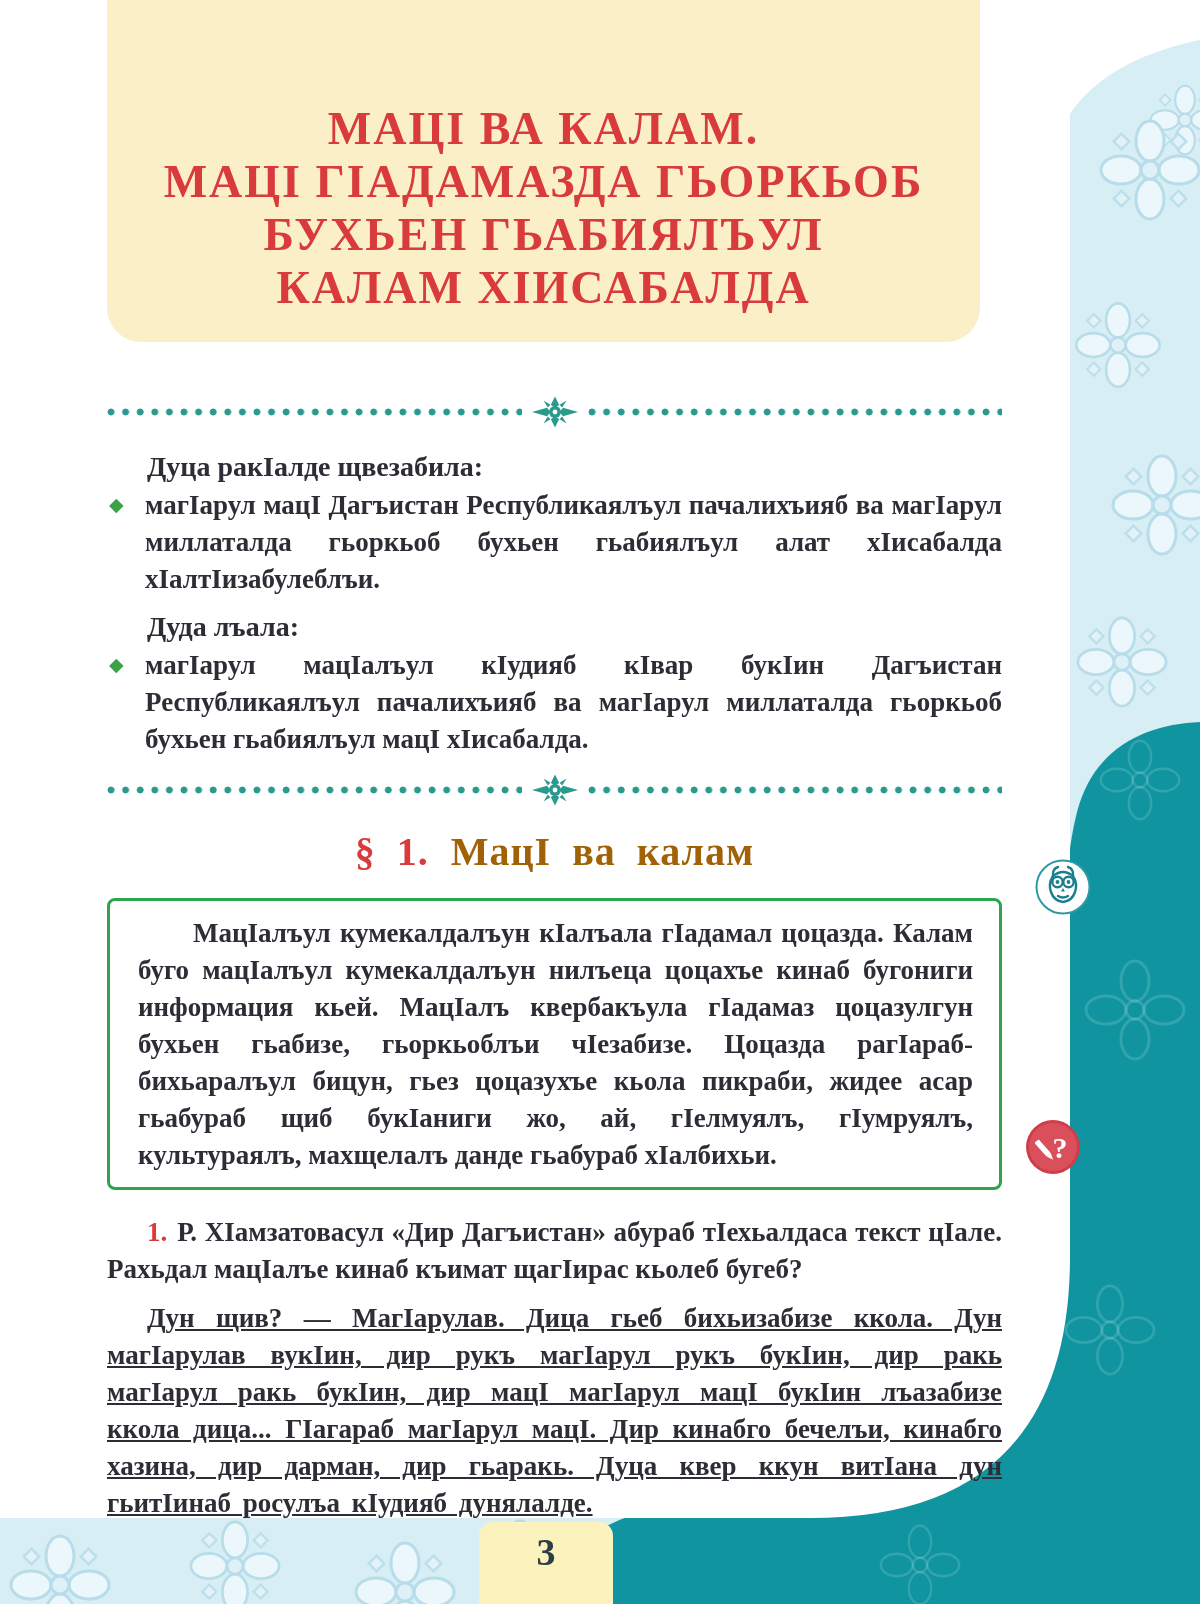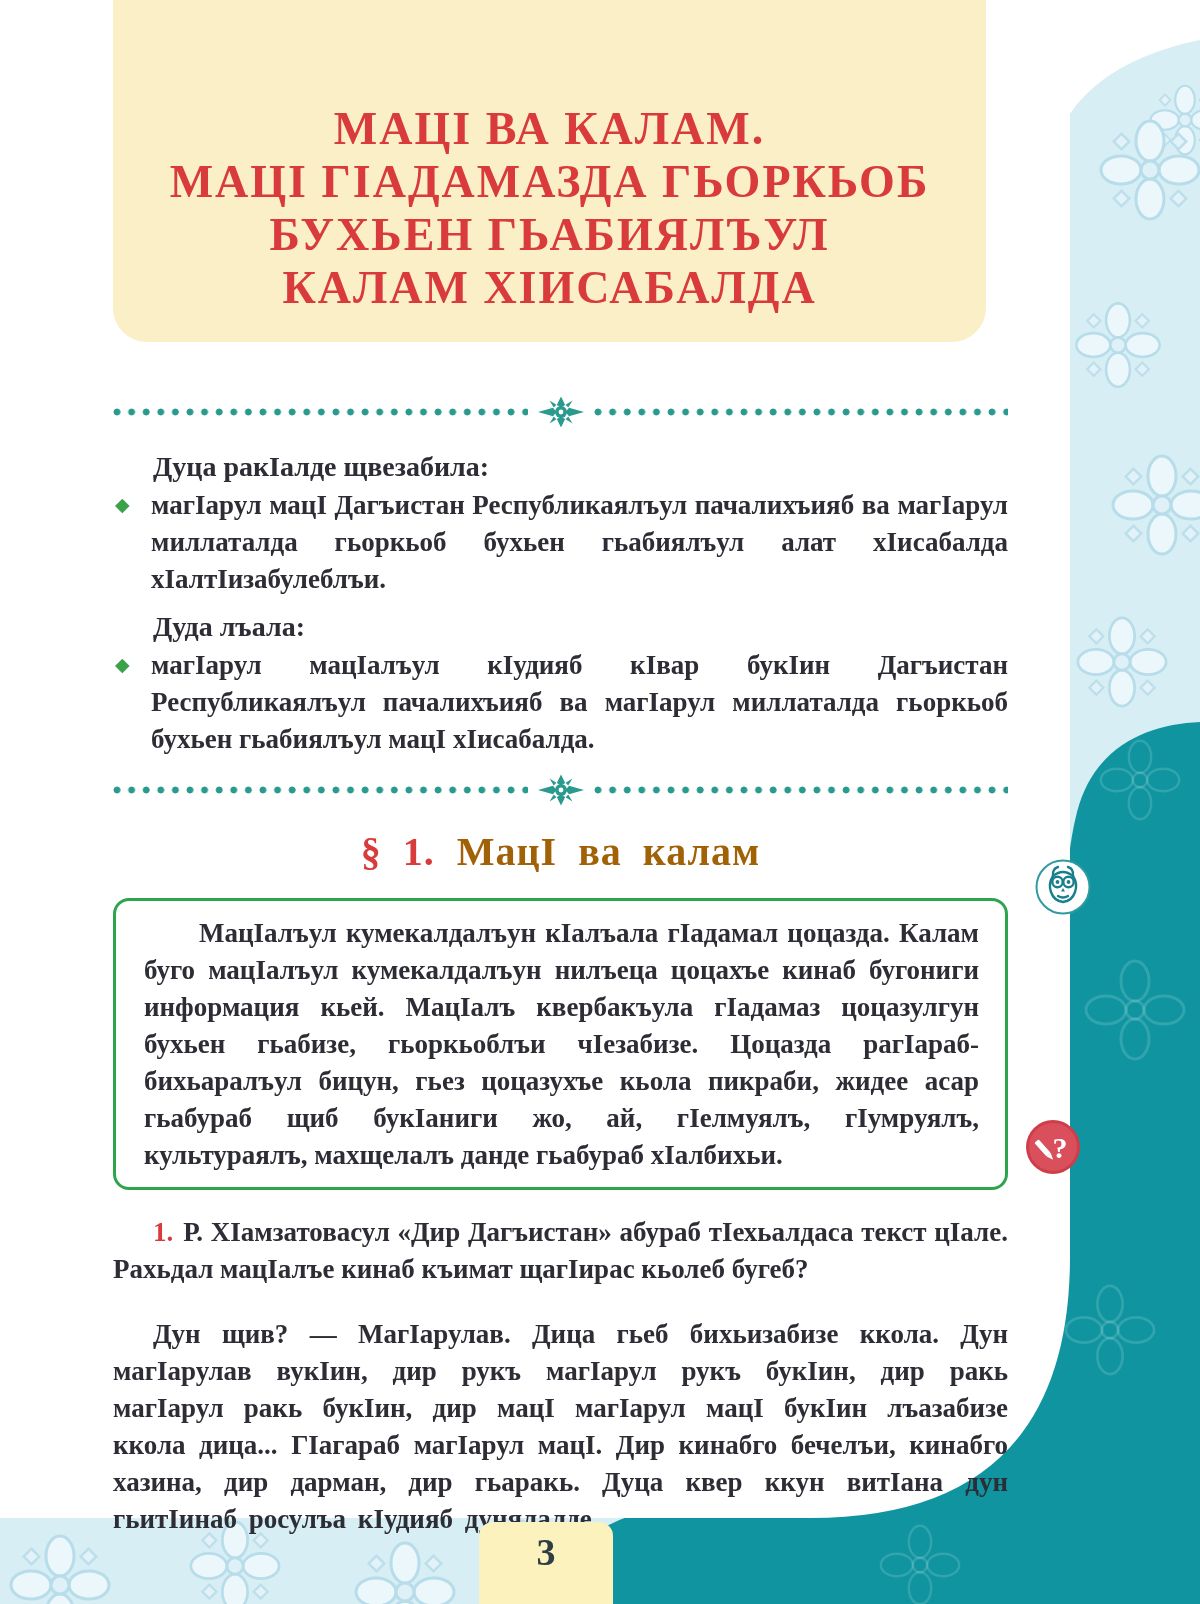--- a/index.html
+++ b/index.html
@@ -6,21 +6,21 @@
   html,body { width:1200px; height:1604px; }
   body {
     font-family:"Liberation Serif","DejaVu Serif",serif;
     overflow:hidden;
     background:#d6eef4;
   }
   .page { position:relative; width:1200px; height:1604px; overflow:hidden; }
   #backdrop { position:absolute; left:0; top:0; z-index:0; }
 
   .content {
-    position:absolute; left:113px; top:0; width:895px; z-index:2;
+    position:absolute; left:107px; top:0; width:895px; z-index:2;
     color:#2d2d35;
   }
 
   
   .title-box {
     margin-top:-48px; width:873px; height:390px;
     background:#faefc6; border-radius:34px;
     padding-top:150px; text-align:center;
   }
   .title-line {
@@ -53,29 +53,29 @@
   .section-heading {
     margin-top:18px; text-align:center;
     font-size:40px; line-height:48px; font-weight:700;
     letter-spacing:1px; word-spacing:10px;
   }
   .section-number { color:#d93a3c; margin-right:14px; }
   .section-title  { color:#a16207;margin-left:8px; }
 
   .theory-box {
     margin-top:22px;
-    border:3.5px solid #2ea44f; border-radius:16px;
+    border:3.5px solid #2ea44f; border-radius:8px;
     padding:14px 26px 13px 28px;
   }
   .theory-box .body-text { text-indent:55px; }
 
   .exercise-task { margin-top:24px; text-indent:40px; }
   .exercise-number { color:#d93a3c; font-weight:700; margin-right:10px; }
 
-  .passage { margin-top:28px; text-indent:40px; word-spacing:5px; }
+  .passage { margin-top:12px; text-indent:40px; word-spacing:5px;text-decoration:underline; }
 
   .owl-badge    { position:absolute; left:1034px; top:858px;  z-index:3; }
   .marker-badge { position:absolute; left:1024px; top:1118px; z-index:3; }
 
   .page-tab {
     position:absolute; left:479px; top:1522px; width:134px; height:82px; z-index:3;
     background:#fbf2be; border-radius:14px 14px 0 0;
     text-align:center; padding-top:8px;
   }
   .page-tab span { font-size:38px; font-weight:700; color:#2f3e45; }

